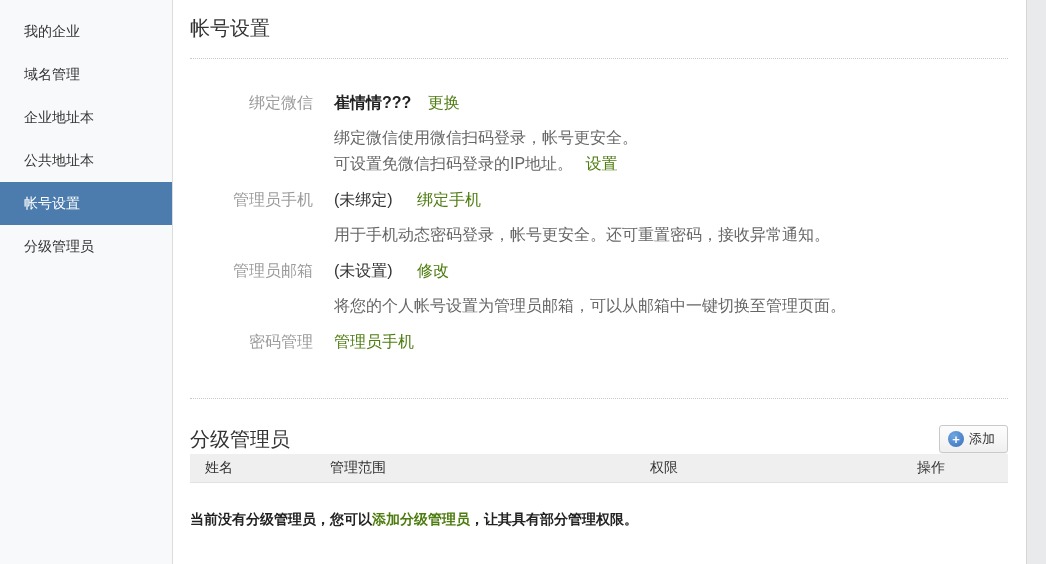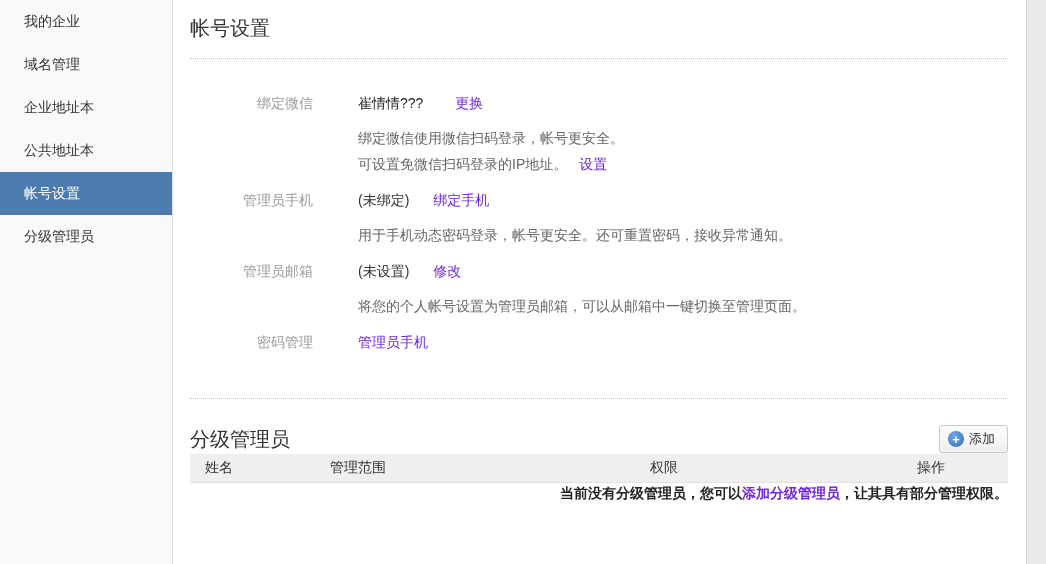--- a/index.html
+++ b/index.html
@@ -2,39 +2,39 @@
 <html><head>
 <meta charset="utf-8">
 <style>
   * { margin:0; padding:0; box-sizing:border-box; }
   html,body { width:1046px; height:564px; }
   body { font-family:"Liberation Sans","DejaVu Sans",sans-serif; background:#fff; overflow:hidden; }
 
   .page { display:flex; width:1046px; height:564px; background:#fff; }
 
   
-  .sidebar { width:173px; flex-shrink:0; background:#f8f9fb; border-right:1px solid #dbdcde; }
+  .sidebar { width:173px; flex-shrink:0; background:#f8f9fb; border-right:1px solid #dbdcde; padding-top:10px; }
   .sidebar-item { height:43px; line-height:43px; padding-left:24px; font-size:14px; color:#333; cursor:pointer; white-space:nowrap; }
   .sidebar-item.active { background:#4c7bad; color:#fff; }
 
   
   .main { flex:1; padding:0 18px 0 17px; position:relative; }
 
   .page-title { font-size:20px; font-weight:400; color:#333; padding-top:15px; line-height:27px; }
   .dotted { border-top:1px dotted #c8c8c8; height:0; }
   .dotted.first { margin-top:16px; }
 
   .settings { padding-top:34px; padding-bottom:33px; }
-  .setting-row { display:flex; margin-bottom:13px; font-size:14px;gap:24px; }
+  .setting-row { display:flex; margin-bottom:13px; font-size:16px; }
   .setting-label { width:123px; flex-shrink:0; text-align:right; color:#9b9b9b; line-height:20px; }
   .setting-body { margin-left:21px; }
   .value-line { line-height:20px; }
-  .value-strong { font-weight:normal; color:#222; margin-right:28px; }
+  .value-strong { font-weight:bold; color:#222; margin-right:12px; }
   .value-plain { color:#333; margin-right:20px; }
-  a.link { color:#6d28d9; text-decoration:none; cursor:pointer; }
+  a.link { color:#4d7c0f; text-decoration:none; cursor:pointer; }
   .desc { color:#666; line-height:26px; }
   .desc.gap { margin-top:12px; }
   .desc .link { margin-left:8px; }
 
   
   .section-head { display:flex; justify-content:space-between; align-items:center; margin-top:25px; height:30px; }
   .section-title { font-size:20px; font-weight:400; color:#333; }
   .add-btn { display:inline-flex; align-items:center; height:28px; padding:0 12px 0 8px; border:1px solid #c9c9c9; border-radius:3px;
              background:linear-gradient(#fdfdfd,#efefef); font-size:13px; color:#333; cursor:pointer;
              box-shadow:0 1px 1px rgba(0,0,0,.06); font-family:inherit; }
@@ -42,21 +42,21 @@
               background:radial-gradient(circle at 35% 30%, #6ea6e2, #3a6fba); display:inline-flex;
               align-items:center; justify-content:center; font-size:13px; font-weight:bold; line-height:1; }
 
   .table-header { display:flex; align-items:center; height:29px; background:#efefef;
                   border-bottom:1px solid #e2e2e2; font-size:14px; color:#333; }
   .col-name  { width:140px; padding-left:15px; }
   .col-scope { width:320px; }
   .col-perm  { flex:1; }
   .col-op    { width:112px; text-align:center; padding-right:42px; }
 
-  .empty-state { text-align:right; font-size:14px; font-weight:bold; color:#222; line-height:20px; }
+  .empty-state { margin-top:27px; text-align:left; font-size:14px; font-weight:bold; color:#222; line-height:20px;font-family:Liberation Serif, serif; }
   .empty-state a.link { font-weight:bold; }
 
   
   .right-gutter { width:20px; flex-shrink:0; background:#e9eaec; border-left:1px solid #d4d5d7; }
 </style>
 </head>
 <body>
 
 <div class="page">
 

